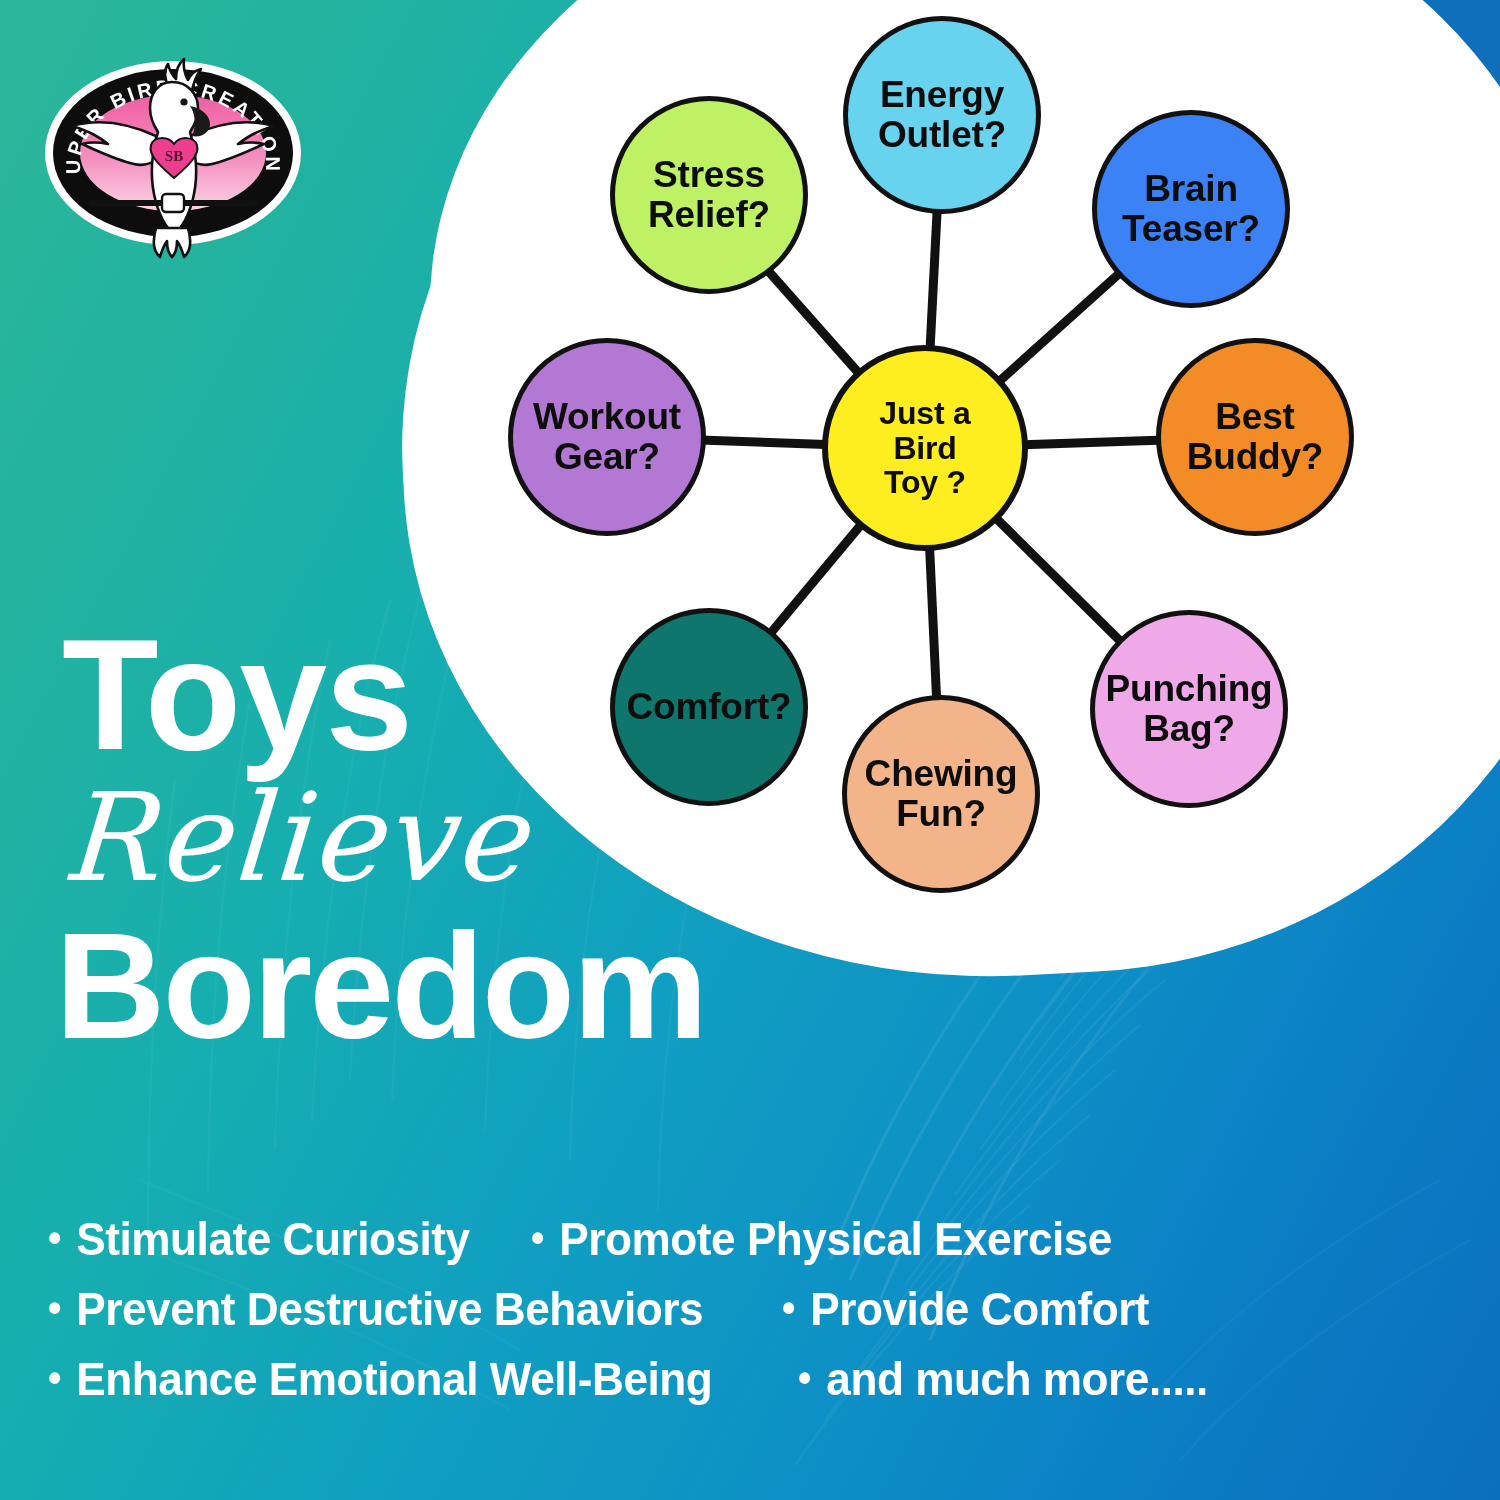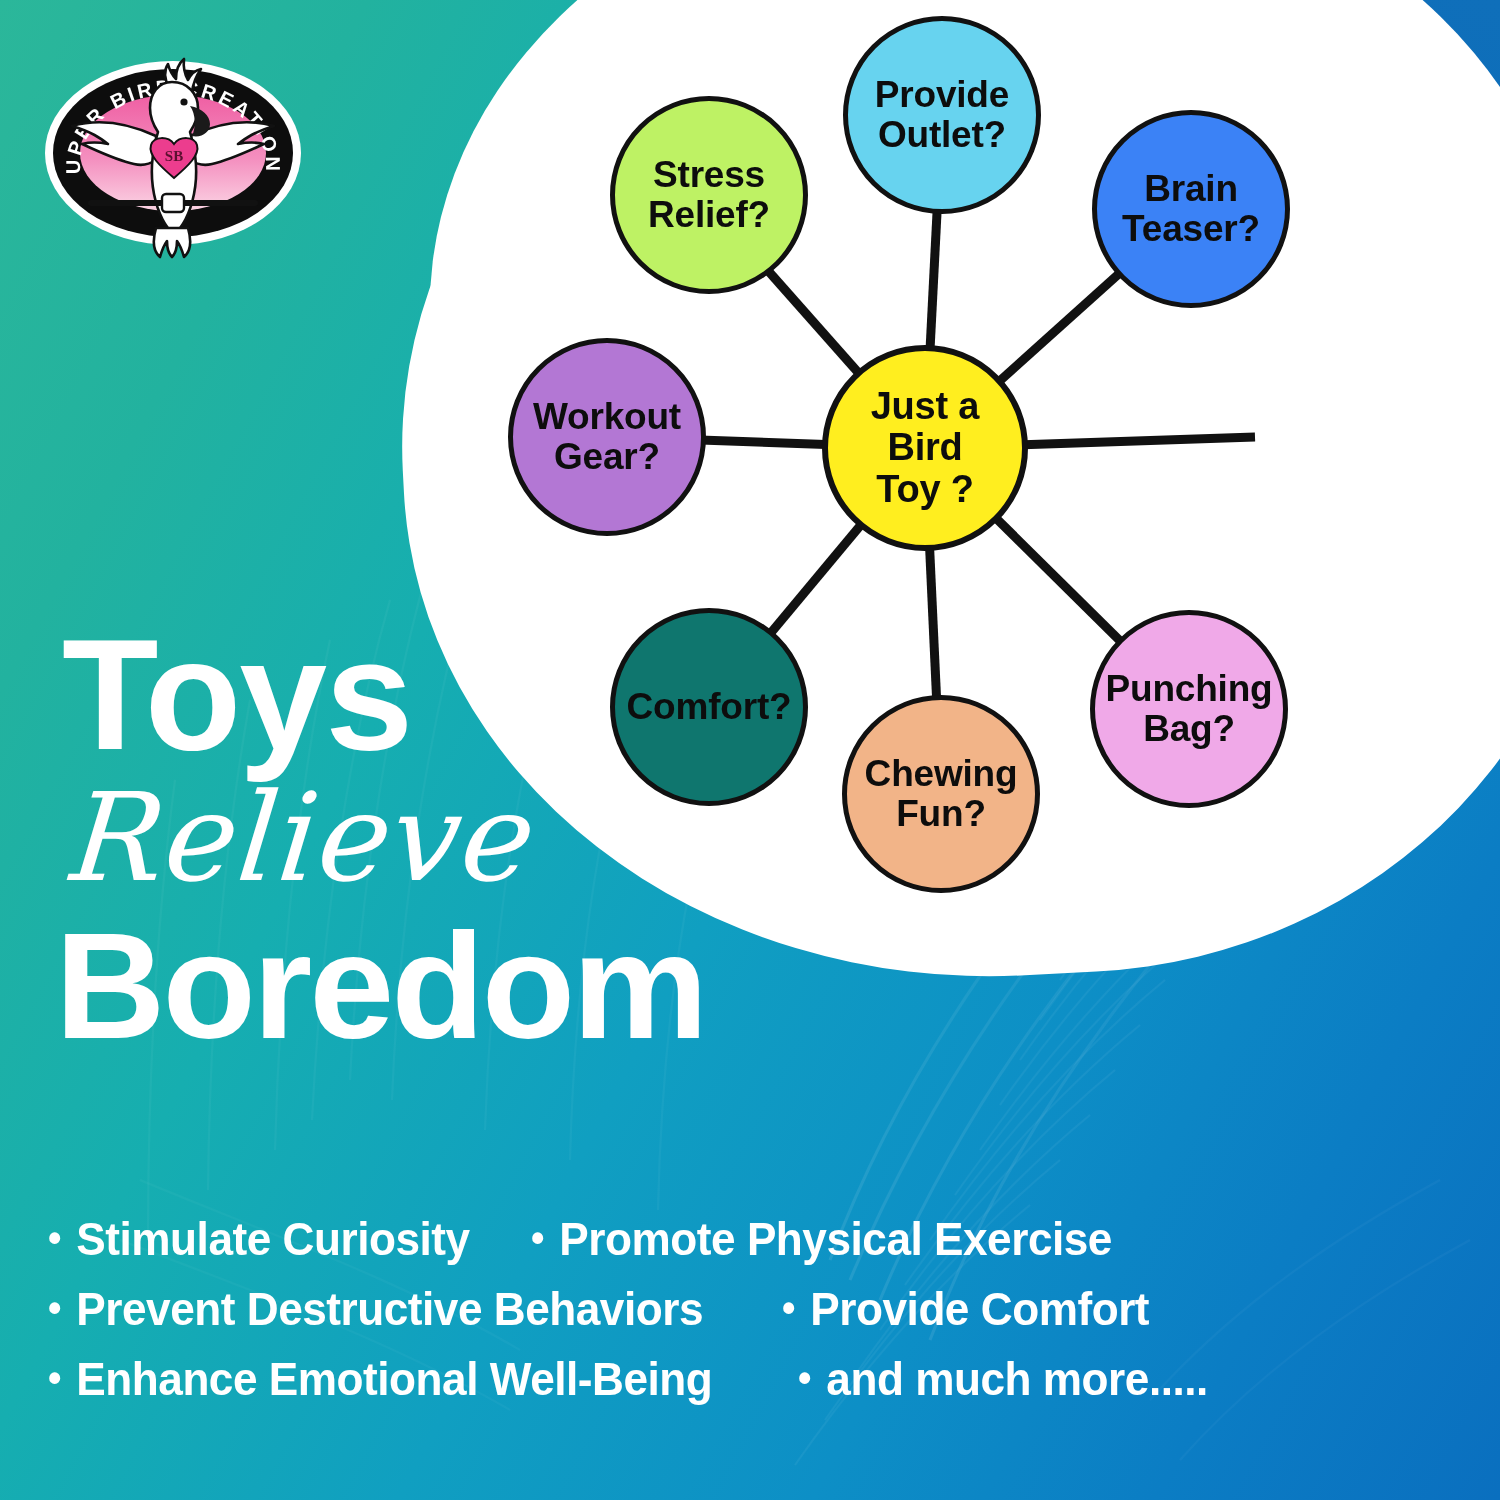--- a/index.html
+++ b/index.html
@@ -93,21 +93,21 @@
     line-height: 1.08;
     box-sizing: border-box;
     letter-spacing: -0.2px;
   }
   .node-label { display: block; padding: 0 6px; }
 
   .n-center {
     left: 352px; top: 345px;
     width: 206px; height: 206px;
     background: #ffee1f;
-    font-size: 38px;
+    font-size: 32px;
     border-width: 6px;
     z-index: 5;
   }
   .n-stress   { left: 140px; top: 96px;  width: 198px; height: 198px; background: #bef264; font-size: 37px; }
   .n-energy   { left: 373px; top: 16px;   width: 198px; height: 198px; background: #67d3ef; font-size: 37px; }
   .n-brain    { left: 622px; top: 110px;  width: 198px; height: 198px; background: #3b82f6; font-size: 37px; }
   .n-buddy    { left: 686px; top: 338px;  width: 198px; height: 198px; background: #f38c26; font-size: 37px; }
   .n-punch    { left: 620px; top: 610px;  width: 198px; height: 198px; background: #f0a9e8; font-size: 37px; }
   .n-chew     { left: 372px; top: 695px;  width: 198px; height: 198px; background: #f2b488; font-size: 37px; }
   .n-comfort  { left: 140px; top: 608px;  width: 198px; height: 198px; background: #0f766e; font-size: 37px; align-items: center; }
@@ -321,32 +321,38 @@
 
     <div class="node n-stress">
       <span class="node-label">
         <span>Stress</span><br>
         <span>Relief?</span>
       </span>
     </div>
 
     <div class="node n-energy">
       <span class="node-label">
-        <span>Provide</span><br>
+        <span>Energy</span><br>
         <span>Outlet?</span>
       </span>
     </div>
 
     <div class="node n-brain">
       <span class="node-label">
         <span>Brain</span><br>
         <span>Teaser?</span>
       </span>
     </div>
 
+    <div class="node n-buddy">
+      <span class="node-label">
+        <span>Best</span><br>
+        <span>Buddy?</span>
+      </span>
+    </div>
 
     <div class="node n-punch">
       <span class="node-label">
         <span>Punching</span><br>
         <span>Bag?</span>
       </span>
     </div>
 
     <div class="node n-chew">
       <span class="node-label">

